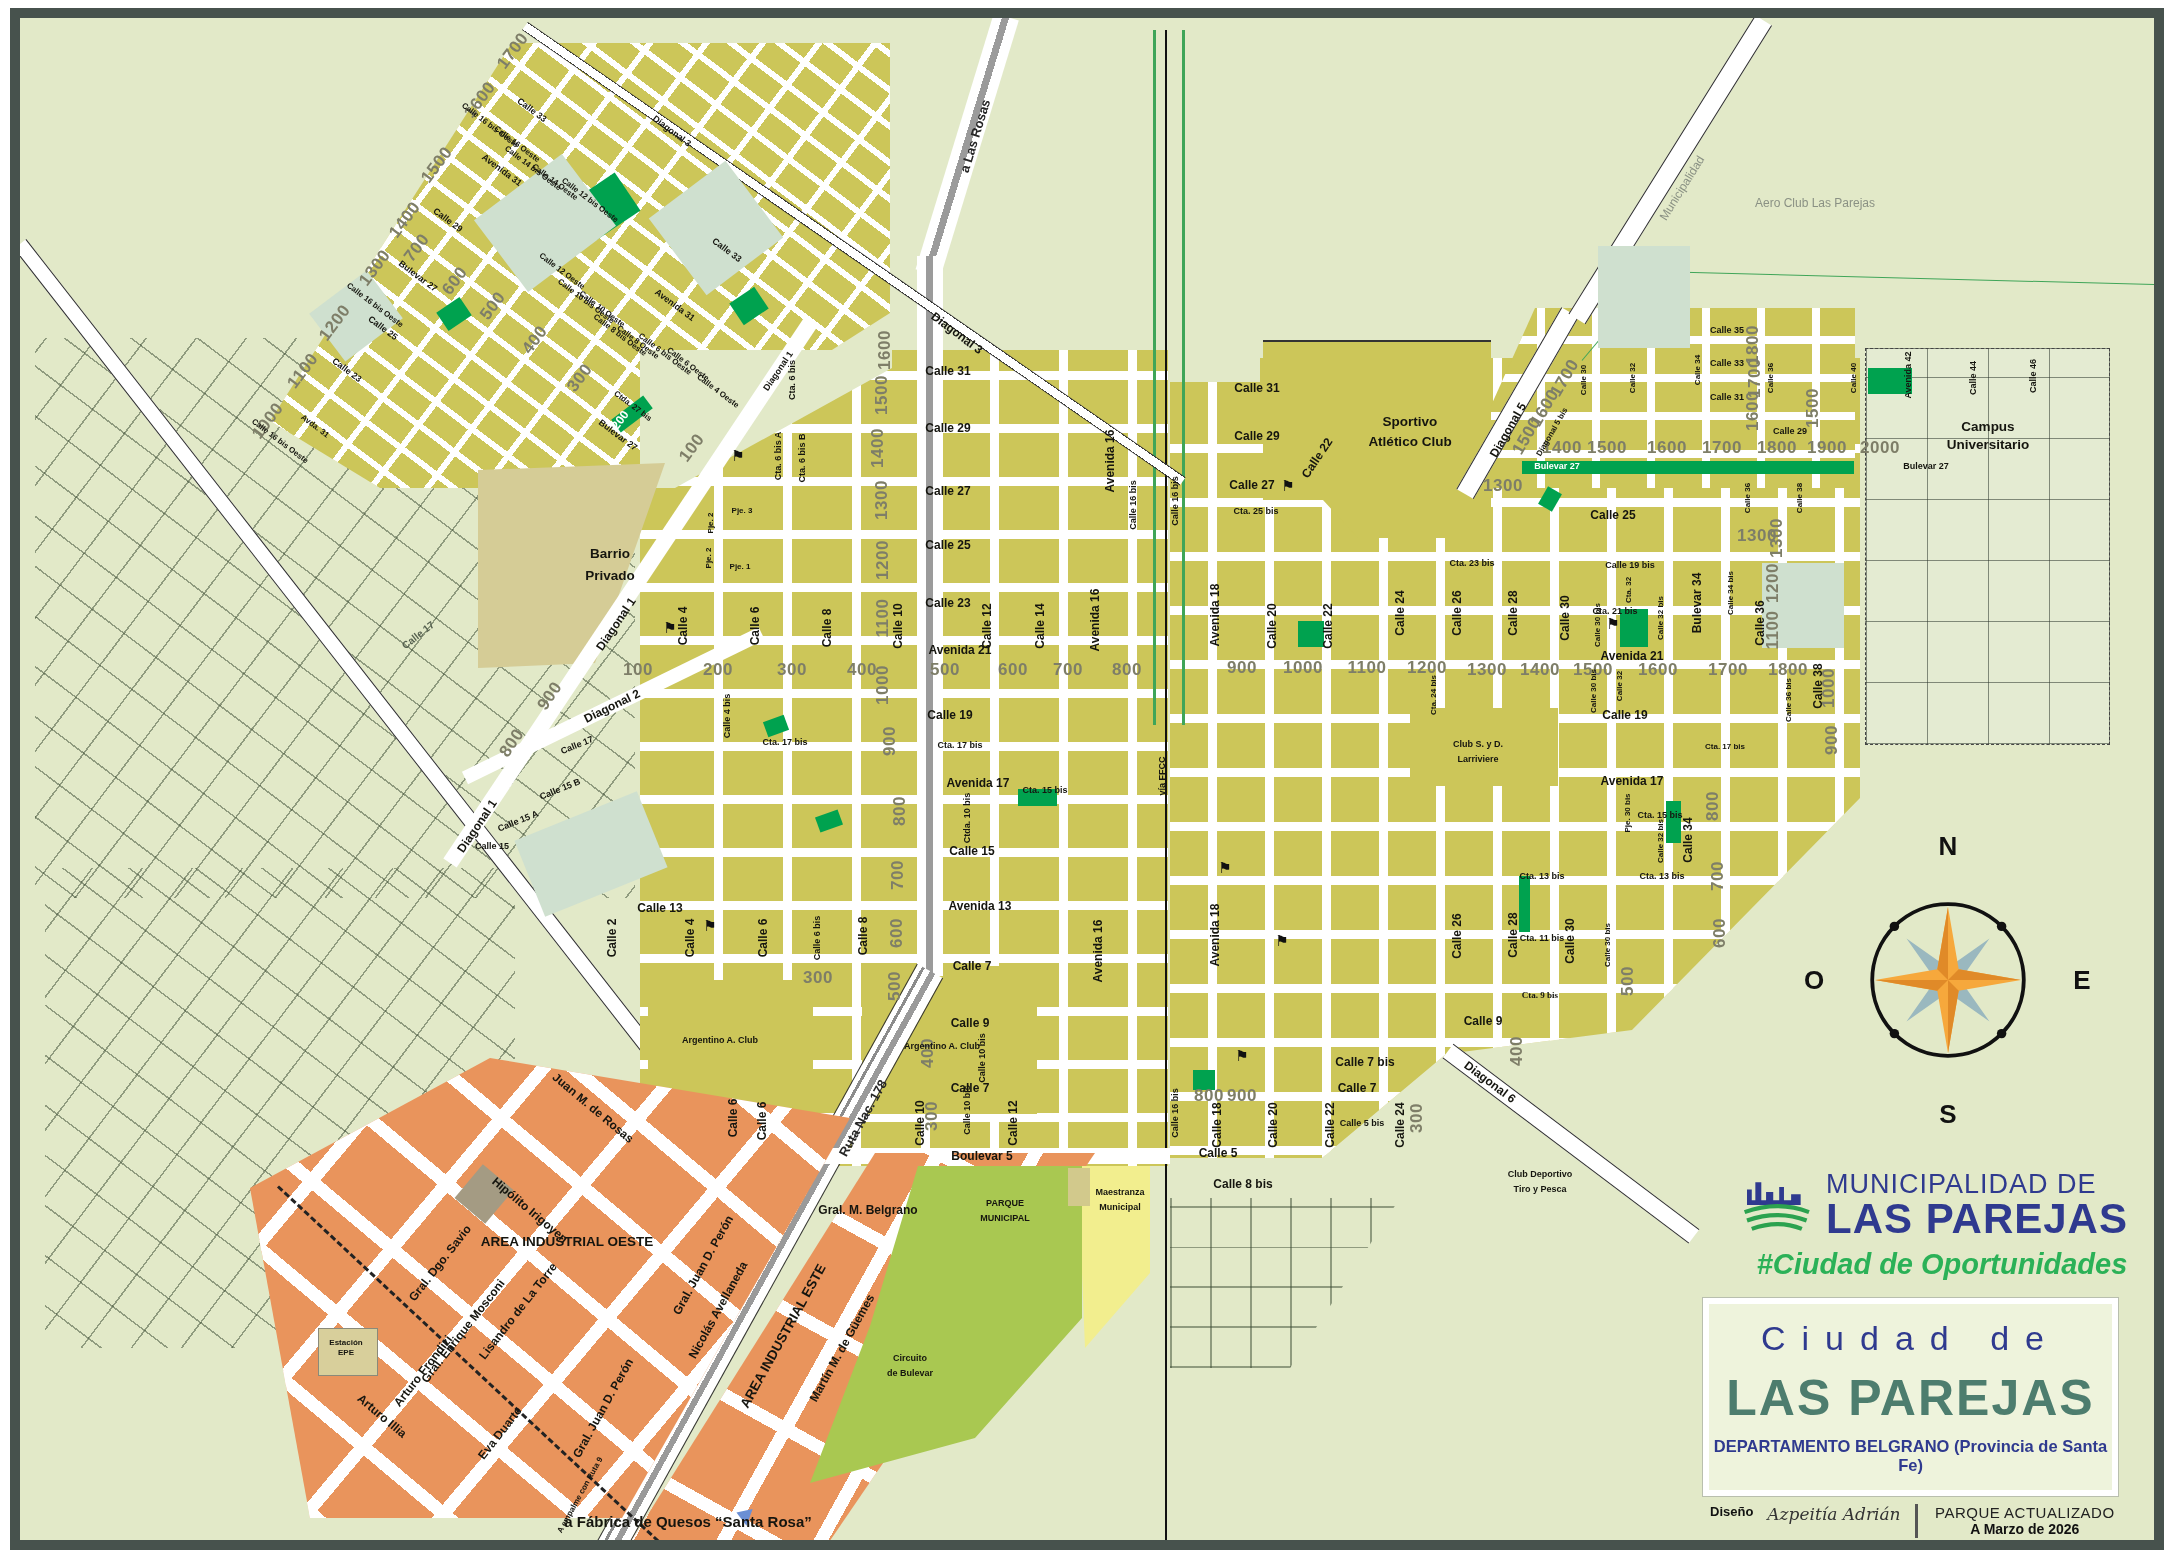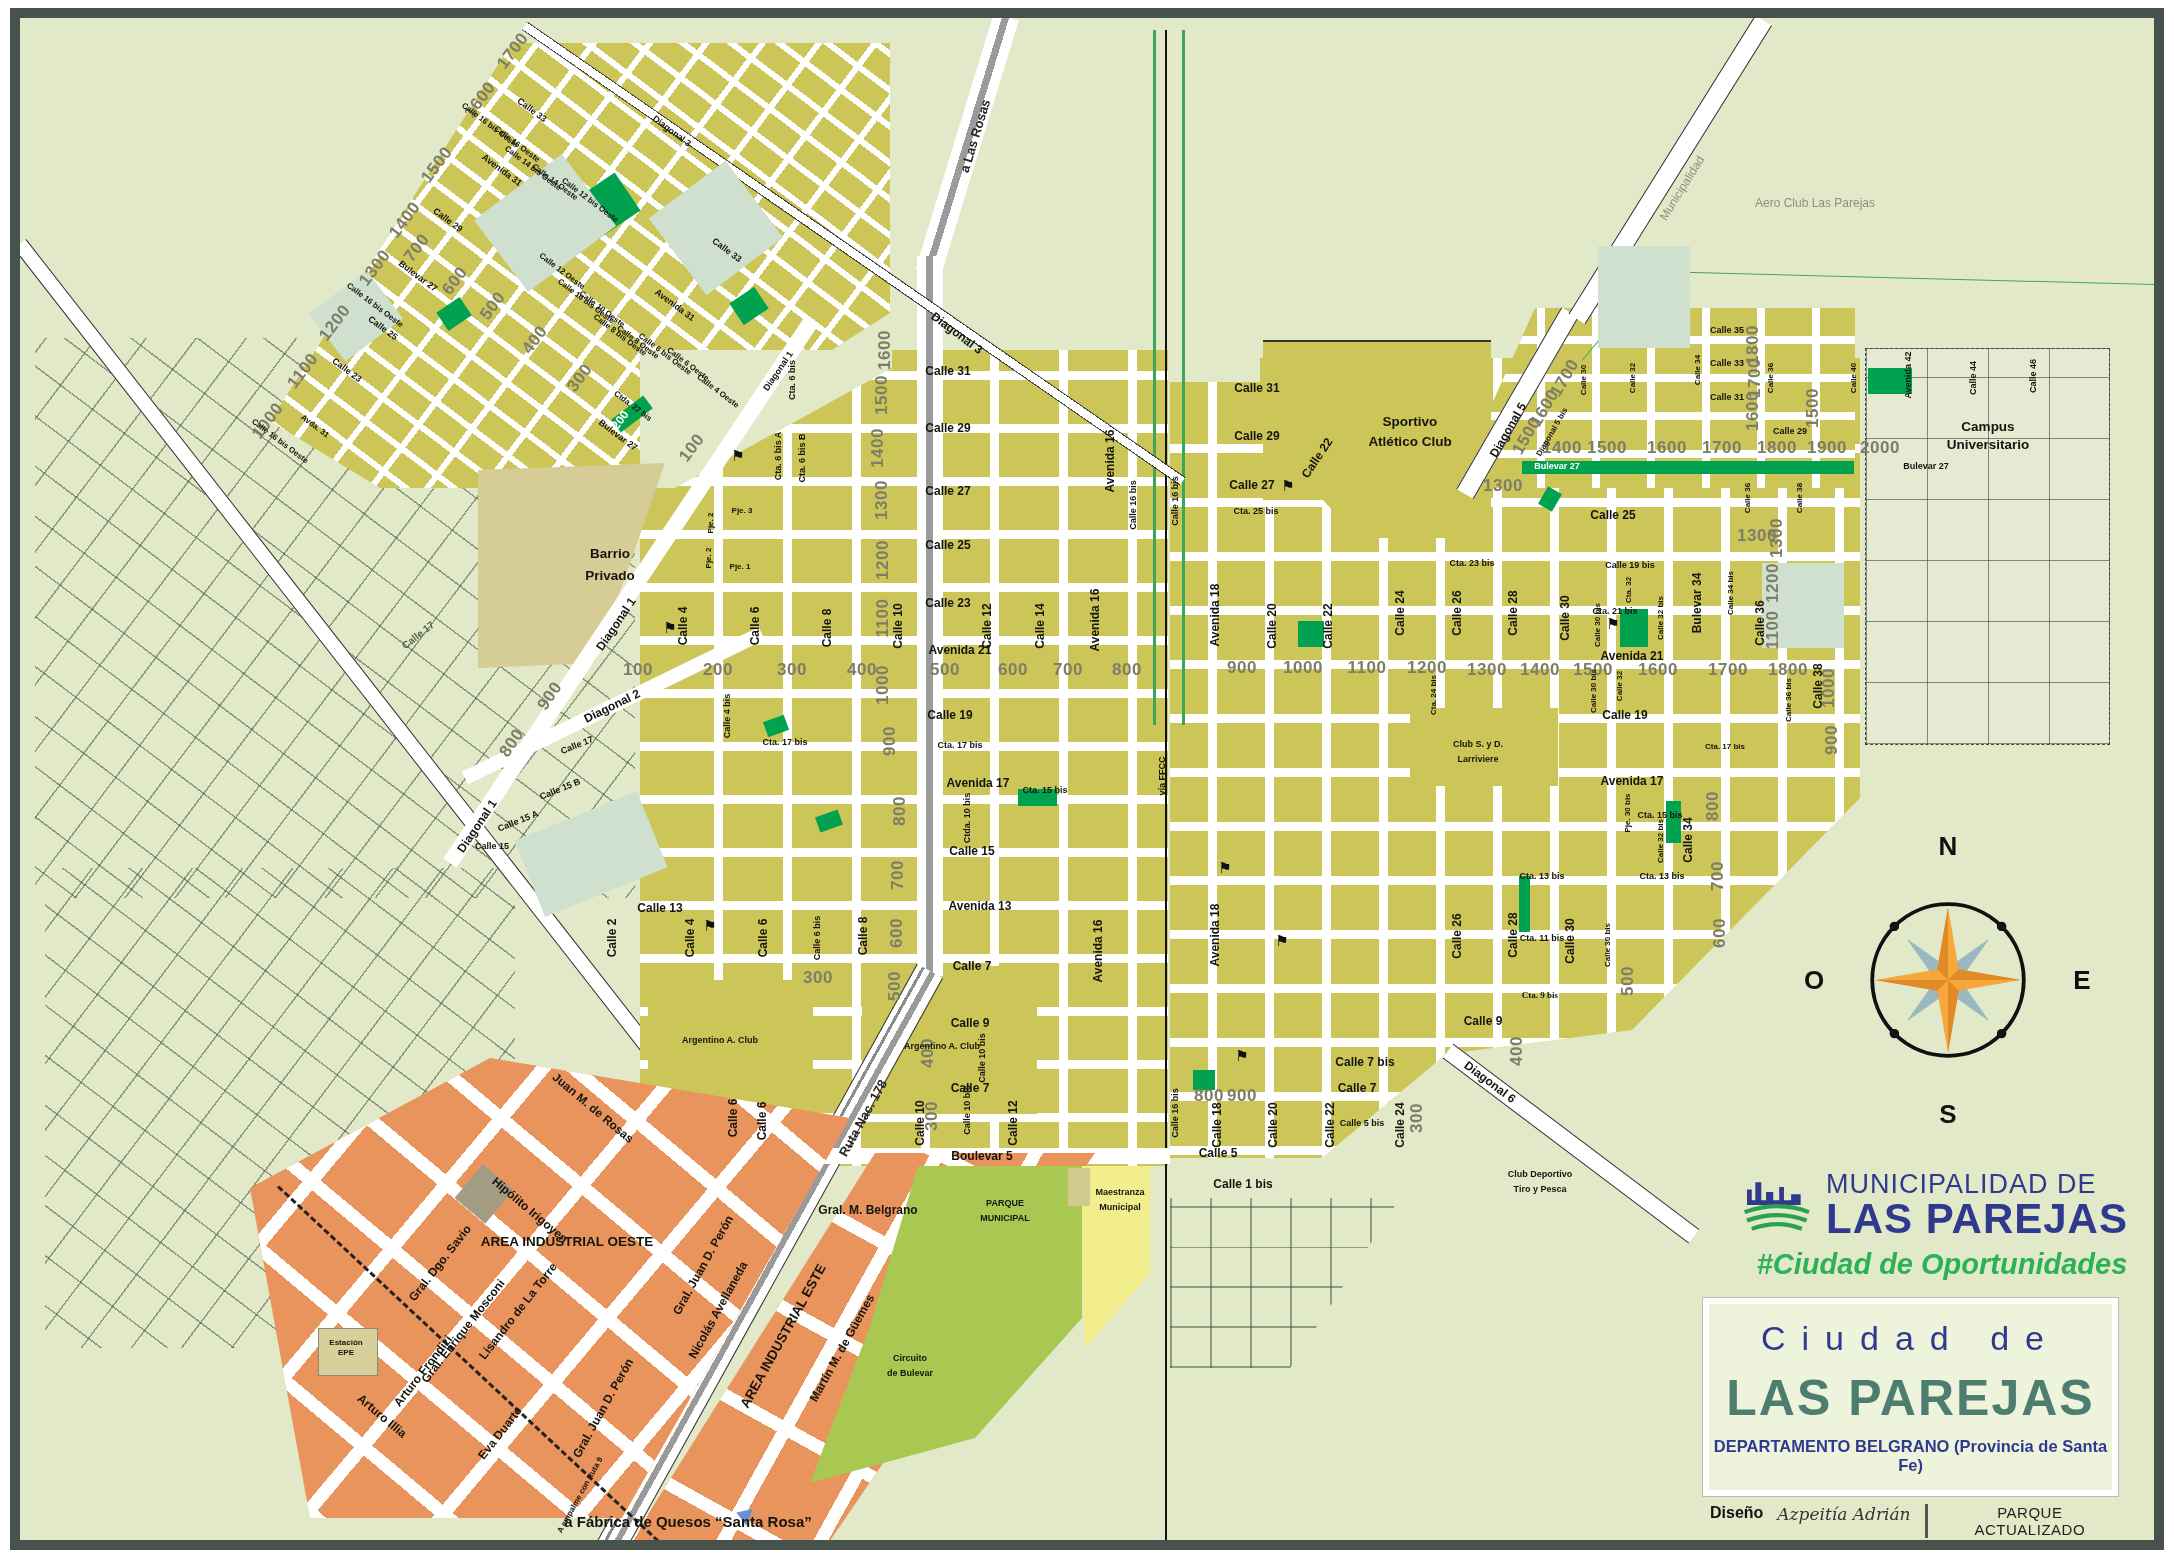--- a/index.html
+++ b/index.html
@@ -73,21 +73,21 @@
   .l2{color:var(--navy);font-size:42px;font-weight:700;letter-spacing:1px;line-height:1.0;}
   .l3{color:var(--sgreen);font-size:29px;font-weight:700;font-style:italic;margin-top:8px;text-align:center;width:100%;}
   #titlebox{left:1683px;top:1280px;width:415px;height:198px;background:#eef3dc;
      border:6px solid #fff;outline:1px solid #b9bfae;z-index:50;text-align:center;
      display:flex;flex-direction:column;justify-content:space-evenly;padding:4px 0;box-sizing:border-box;}
   .t1{color:var(--navy);font-size:34px;letter-spacing:16px;font-weight:400;}
   .t2{color:var(--teal);font-size:50px;font-weight:800;letter-spacing:2px;}
   .t3{color:var(--navy);font-size:16.5px;font-weight:700;}
   .t4{color:var(--navy);font-size:33px;letter-spacing:11px;font-weight:400;}
   #footer{left:1690px;top:1486px;width:408px;z-index:50;display:flex;align-items:flex-start;gap:14px;}
-  .f-dis{font-size:16px;font-weight:700;color:#111;}
+  .f-dis{font-size:13px;font-weight:700;color:#111;}
   .f-sig{font-family:"DejaVu Serif",serif;font-style:italic;font-size:17px;color:#333;}
   .f-bar{width:3px;height:34px;background:#555;}
   .f-right{text-align:center;flex:1;}
   .f-r1{font-size:15px;color:#222;letter-spacing:.5px;}
   .f-r2{font-size:14px;font-weight:700;color:#111;}
   .acc{position:absolute;z-index:30;}
   svg{display:block;}
 </style>
 </head>
 <body>
@@ -441,21 +441,21 @@
       <span class="lbl st" style="left: 1463px; top: 1003px; transform: translate(-50%, -50%) rotate(0deg);">Calle 9</span>
       <span class="lbl st" style="left: 1437px; top: 918px; transform: translate(-50%, -50%) rotate(-90deg);">Calle 26</span>
       <span class="lbl st" style="left: 1493px; top: 917px; transform: translate(-50%, -50%) rotate(-90deg);">Calle 28</span>
       <span class="lbl st" style="left: 1550px; top: 923px; transform: translate(-50%, -50%) rotate(-90deg);">Calle 30</span>
       <span class="lbl tiny" style="left: 1587px; top: 927px; transform: translate(-50%, -50%) rotate(-90deg);">Calle 30 bis</span>
       <span class="lbl st" style="left: 1470px; top: 1064px; transform: translate(-50%, -50%) rotate(37deg);">Diagonal 6</span>
       <span class="lbl st" style="left: 1345px; top: 1044px; transform: translate(-50%, -50%) rotate(0deg);">Calle 7 bis</span>
       <span class="lbl st" style="left: 1337px; top: 1070px; transform: translate(-50%, -50%) rotate(0deg);">Calle 7</span>
       <span class="lbl sts" style="left: 1342px; top: 1105px; transform: translate(-50%, -50%) rotate(0deg);">Calle 5 bis</span>
       <span class="lbl st" style="left: 1198px; top: 1135px; transform: translate(-50%, -50%) rotate(0deg);">Calle 5</span>
-      <span class="lbl st" style="left: 1223px; top: 1166px; transform: translate(-50%, -50%) rotate(0deg);">Calle 1 bis</span>
+      <span class="lbl st" style="left: 1223px; top: 1166px; transform: translate(-50%, -50%) rotate(0deg);">Calle 8 bis</span>
       <span class="lbl num" style="left: 1189px; top: 1078px; transform: translate(-50%, -50%) rotate(0deg);">800</span>
       <span class="lbl num" style="left: 1222px; top: 1078px; transform: translate(-50%, -50%) rotate(0deg);">900</span>
       <span class="lbl sts" style="left: 1155px; top: 1095px; transform: translate(-50%, -50%) rotate(-90deg);">Calle 16 bis</span>
       <span class="lbl st" style="left: 1197px; top: 1107px; transform: translate(-50%, -50%) rotate(-90deg);">Calle 18</span>
       <span class="lbl st" style="left: 1253px; top: 1107px; transform: translate(-50%, -50%) rotate(-90deg);">Calle 20</span>
       <span class="lbl st" style="left: 1310px; top: 1107px; transform: translate(-50%, -50%) rotate(-90deg);">Calle 22</span>
       <span class="lbl st" style="left: 1380px; top: 1107px; transform: translate(-50%, -50%) rotate(-90deg);">Calle 24</span>
       <span class="lbl num" style="left: 1397px; top: 1100px; transform: translate(-50%, -50%) rotate(-90deg);">300</span>
       <span class="lbl st" style="left: 1195px; top: 917px; transform: translate(-50%, -50%) rotate(-90deg);">Avenida 18</span>
       <span class="lbl sts" style="left: 1520px; top: 1156px; transform: translate(-50%, -50%) rotate(0deg);">Club Deportivo</span>

